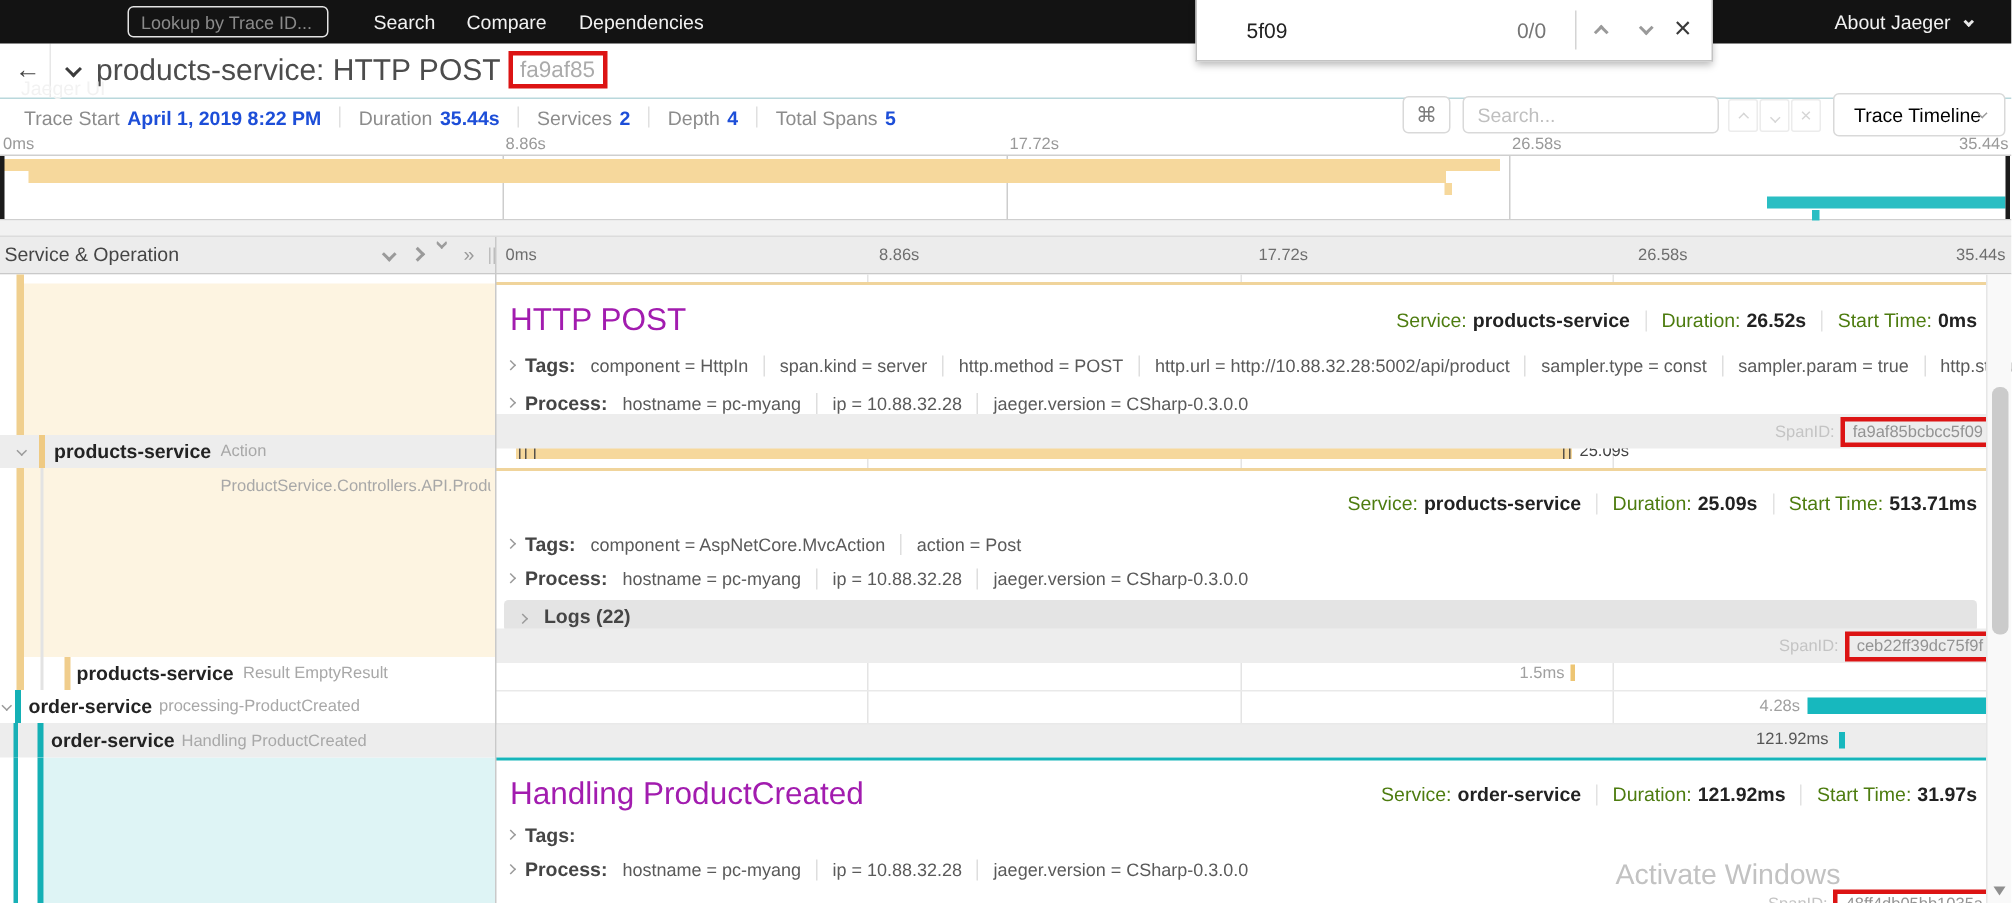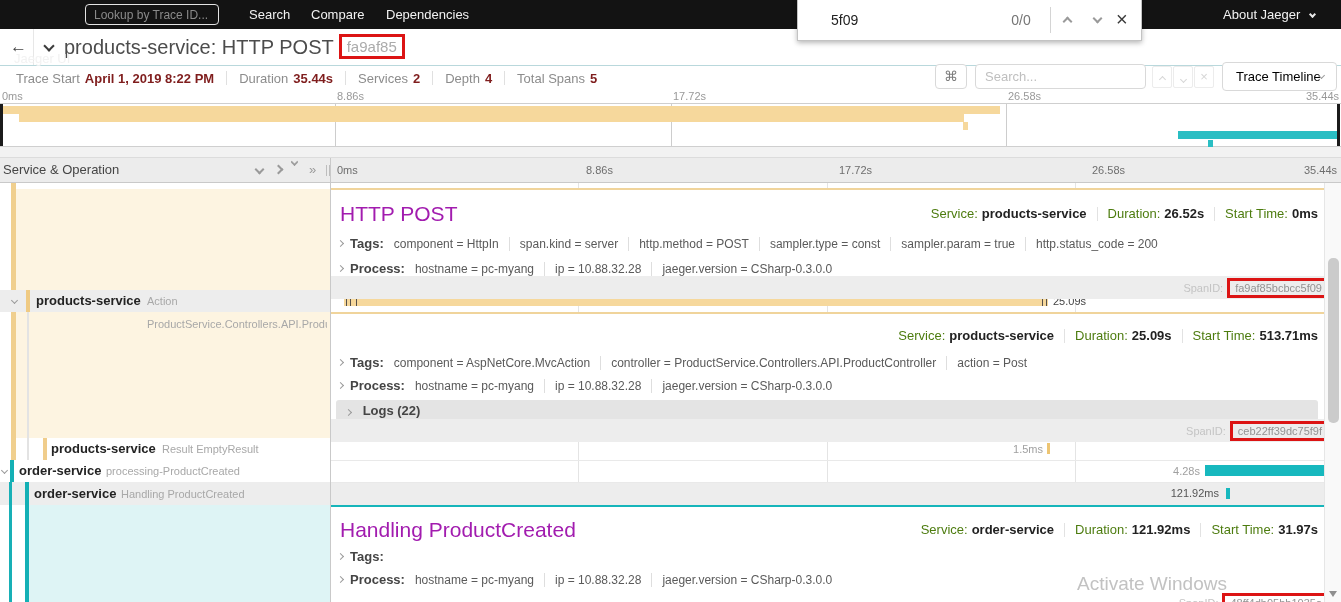--- a/index.html
+++ b/index.html
@@ -50,21 +50,21 @@
              border:1px solid #d9d9d9; border-radius:4px; position:absolute; font-family:"Liberation Sans",sans-serif; }
   .hsearch::placeholder { color:#bfbfbf; }
   .dbtn { top:37px; width:20px; height:22px; border:1px solid #ececec; border-radius:2px; text-align:center; line-height:20px; }
   .viewbtn { left:1222px; top:33px; width:115px; height:29px; cursor:pointer; }
   .viewbtn .lbl { position:absolute; left:13px; top:0; line-height:27px; font-size:13px; color:#000000; }
 
   
   .summary { position:absolute; left:0; top:66px; width:1341px; height:24px; display:flex; align-items:center;
              padding-left:16px; font-size:13px; }
   .summary .lab { color:#8c8c8c; margin-right:5px; }
-  .summary .val { color:#7f1d1d; font-weight:bold;text-align:right; }
+  .summary .val { color:#1d4ed8; font-weight:bold;text-align:right; }
   .summary .sep { width:1px; height:14px; background:#e0e0e0; margin:0 12px; }
 
   
   .mlabels { position:absolute; left:0; top:90px; width:1341px; height:13px; font-size:11px; color:#999; }
   .mcanvas { position:absolute; left:0; top:103px; width:1341px; height:44px; background:#fff;
              border-top:1px solid #cfcfcf; border-bottom:1px solid #cfcfcf; }
   .mline { position:absolute; top:0; width:1px; height:42px; background:#cdcdcd; }
   .mbar { position:absolute; height:8px; }
   .mo { background:#f6d89c; } .mt { background:#2abec3; }
   .mhandle { position:absolute; top:0; width:3px; height:42px; background:#1b1b1b; }
@@ -250,20 +250,21 @@
       <span class="sep"></span>
       <span class="ml">Start Time:</span>
       <span class="mv">0ms</span>
     </div>
     <div class="kvrow" style="top:46px;">
       <i class="chv chv-r chv-gray chv-sm"></i>
       <span class="h">Tags:</span>
       <span class="kv first">component = HttpIn</span>
       <span class="kv">span.kind = server</span>
       <span class="kv">http.method = POST</span>
+      <span class="kv">http.url = http://10.88.32.28:5002/api/product</span>
       <span class="kv">sampler.type = const</span>
       <span class="kv">sampler.param = true</span>
       <span class="kv">http.status_code = 200</span>
     </div>
     <div class="kvrow" style="top:71px;">
       <i class="chv chv-r chv-gray chv-sm"></i>
       <span class="h">Process:</span>
       <span class="kv first">hostname = pc-myang</span>
       <span class="kv">ip = 10.88.32.28</span>
       <span class="kv">jaeger.version = CSharp-0.3.0.0</span>
@@ -298,21 +299,20 @@
       <span class="ml">Duration:</span>
       <span class="mv">25.09s</span>
       <span class="sep"></span>
       <span class="ml">Start Time:</span>
       <span class="mv">513.71ms</span>
     </div>
     <div class="kvrow" style="top:41px;">
       <i class="chv chv-r chv-gray chv-sm"></i>
       <span class="h">Tags:</span>
       <span class="kv first">component = AspNetCore.MvcAction</span>
-      <span class="kv">controller = ProductService.Controllers.API.ProductController</span>
       <span class="kv">action = Post</span>
     </div>
     <div class="kvrow" style="top:64px;">
       <i class="chv chv-r chv-gray chv-sm"></i>
       <span class="h">Process:</span>
       <span class="kv first">hostname = pc-myang</span>
       <span class="kv">ip = 10.88.32.28</span>
       <span class="kv">jaeger.version = CSharp-0.3.0.0</span>
     </div>
     <div class="logsbar" style="top:86px;">

